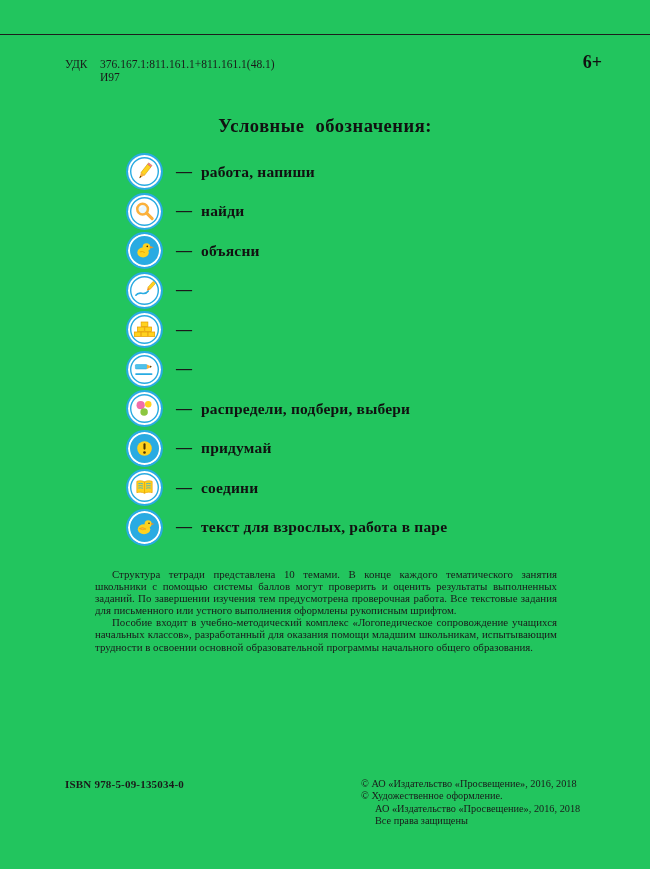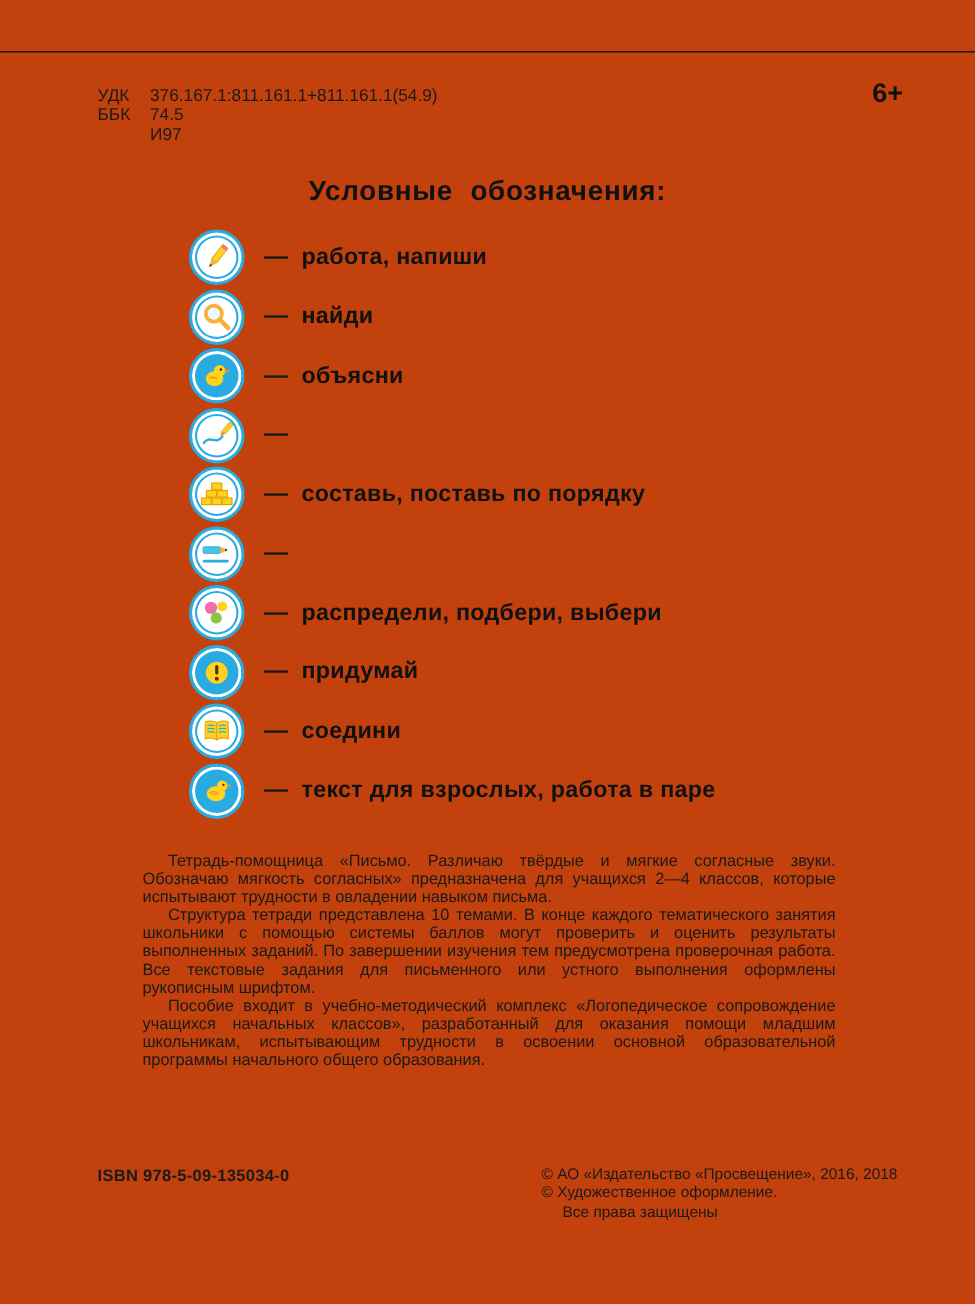--- a/index.html
+++ b/index.html
@@ -1,21 +1,21 @@
 <!DOCTYPE html>
 <html><head>
 <meta charset="utf-8">
 <style>
   html,body{margin:0;padding:0;background:#e9e9e9;}
   .page{
     position:relative;
     width:650px;height:869px;
     margin:0 auto;
-    background:#c2410c;
-    font-family:Liberation Sans, sans-serif;
+    background:#22c55e;
+    font-family:Liberation Serif, serif;
     color:#1a1a1a;
     box-sizing:border-box;
     overflow:hidden;
   }
   .top-rule{
     position:absolute;left:0;top:34px;width:650px;height:0;
     border-top:1.6px solid #1d1d1d;
   }
   
   .header{position:absolute;left:65px;top:58px;font-size:11.5px;line-height:13px;}
@@ -68,25 +68,21 @@
 </style>
 </head>
 <body>
 
 <div class="page">
   <div class="top-rule"></div>
 
   <div class="header">
     <div class="code-row">
       <span class="code-label">УДК</span>
-      <span>376.167.1:811.161.1+811.161.1(54.9)</span>
-    </div>
-    <div class="code-row">
-      <span class="code-label">ББК</span>
-      <span>74.5</span>
+      <span>376.167.1:811.161.1+811.161.1(48.1)</span>
     </div>
     <div class="code-sub">И97</div>
   </div>
 
   <div class="age-badge">6+</div>
 
   <div class="legend-title">Условные обозначения:</div>
 
   <div class="legend">
 
@@ -151,21 +147,20 @@
               <rect x="8.5" y="4.2" width="7" height="4.6"></rect>
               <rect x="4.8" y="9.4" width="7" height="4.6"></rect>
               <rect x="12.3" y="9.4" width="7" height="4.6"></rect>
               <rect x="1.4" y="14.6" width="6.8" height="4.6"></rect>
               <rect x="8.6" y="14.6" width="6.8" height="4.6"></rect>
               <rect x="15.8" y="14.6" width="6.8" height="4.6"></rect>
             </g>
           </svg>
       </span>
       <span class="dash">—</span>
-      <span class="legend-label">составь, поставь по порядку</span>
     </div>
 
     <div class="legend-row">
       <span class="badge">
         <svg viewBox="0 0 24 24">
             <rect x="2.5" y="6.8" width="12" height="4.6" rx="0.8" fill="#4FC1E9" stroke="#29ABE2" stroke-width="0.6"></rect>
             <polygon points="14.5,6.8 14.5,11.4 19.6,9.1" fill="#FBB03B"></polygon>
             <polygon points="17.9,7.9 17.9,10.3 19.6,9.1" fill="#4D3300"></polygon>
             <line x1="3.2" y1="16.8" x2="19.4" y2="16.8" stroke="#29ABE2" stroke-width="1.9" stroke-linecap="round"></line>
           </svg>
@@ -219,26 +214,26 @@
             <path d="M6.5 13.2 Q10 10.6 13.6 13.6 Q10 15.4 6.5 13.2 Z" fill="#FBB03B" stroke="#E8A000" stroke-width="0.5"></path>
           </svg>
       </span>
       <span class="dash">—</span>
       <span class="legend-label">текст для взрослых, работа в паре</span>
     </div>
 
   </div>
 
   <div class="annotation">
-    <p>Тетрадь-помощница «Письмо. Различаю твёрдые и мягкие согласные звуки. Обозначаю мягкость согласных» предназначена для учащихся 2—4 классов, которые испытывают трудности в овладении навыком письма.</p>
     <p>Структура тетради представлена 10 темами. В конце каждого тематического занятия школьники с помощью системы баллов могут проверить и оценить результаты выполненных заданий. По завершении изучения тем предусмотрена проверочная работа. Все текстовые задания для письменного или устного выполнения оформлены рукописным шрифтом.</p>
     <p>Пособие входит в учебно-методический комплекс «Логопедическое сопровождение учащихся начальных классов», разработанный для оказания помощи младшим школьникам, испытывающим трудности в освоении основной образовательной программы начального общего образования.</p>
   </div>
 
   <div class="isbn">ISBN 978-5-09-135034-0</div>
 
   <div class="copyright">
     <div class="line">©  АО «Издательство «Просвещение», 2016, 2018</div>
     <div class="line">©  Художественное оформление.</div>
+    <div class="line indent">АО «Издательство «Просвещение», 2016, 2018</div>
     <div class="line indent">Все права защищены</div>
   </div>
 
 </div>
 
 </body></html>

